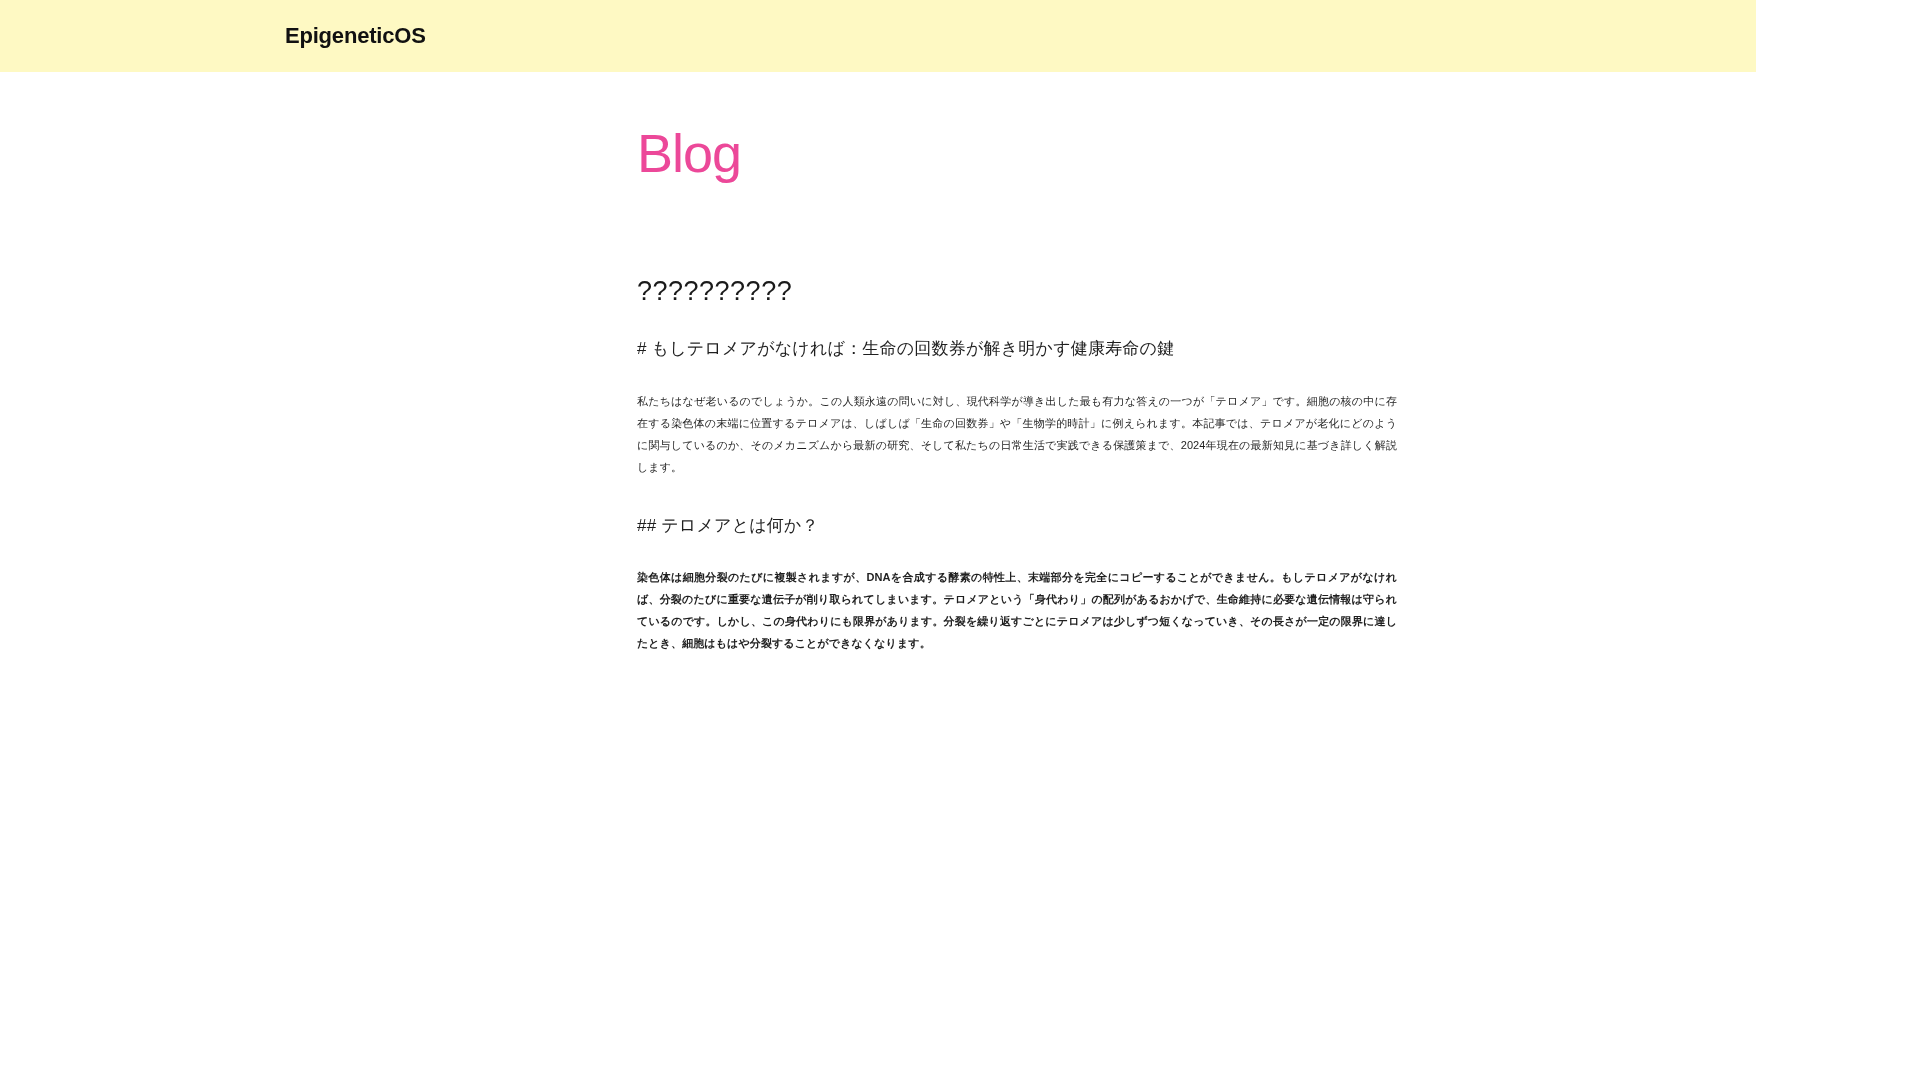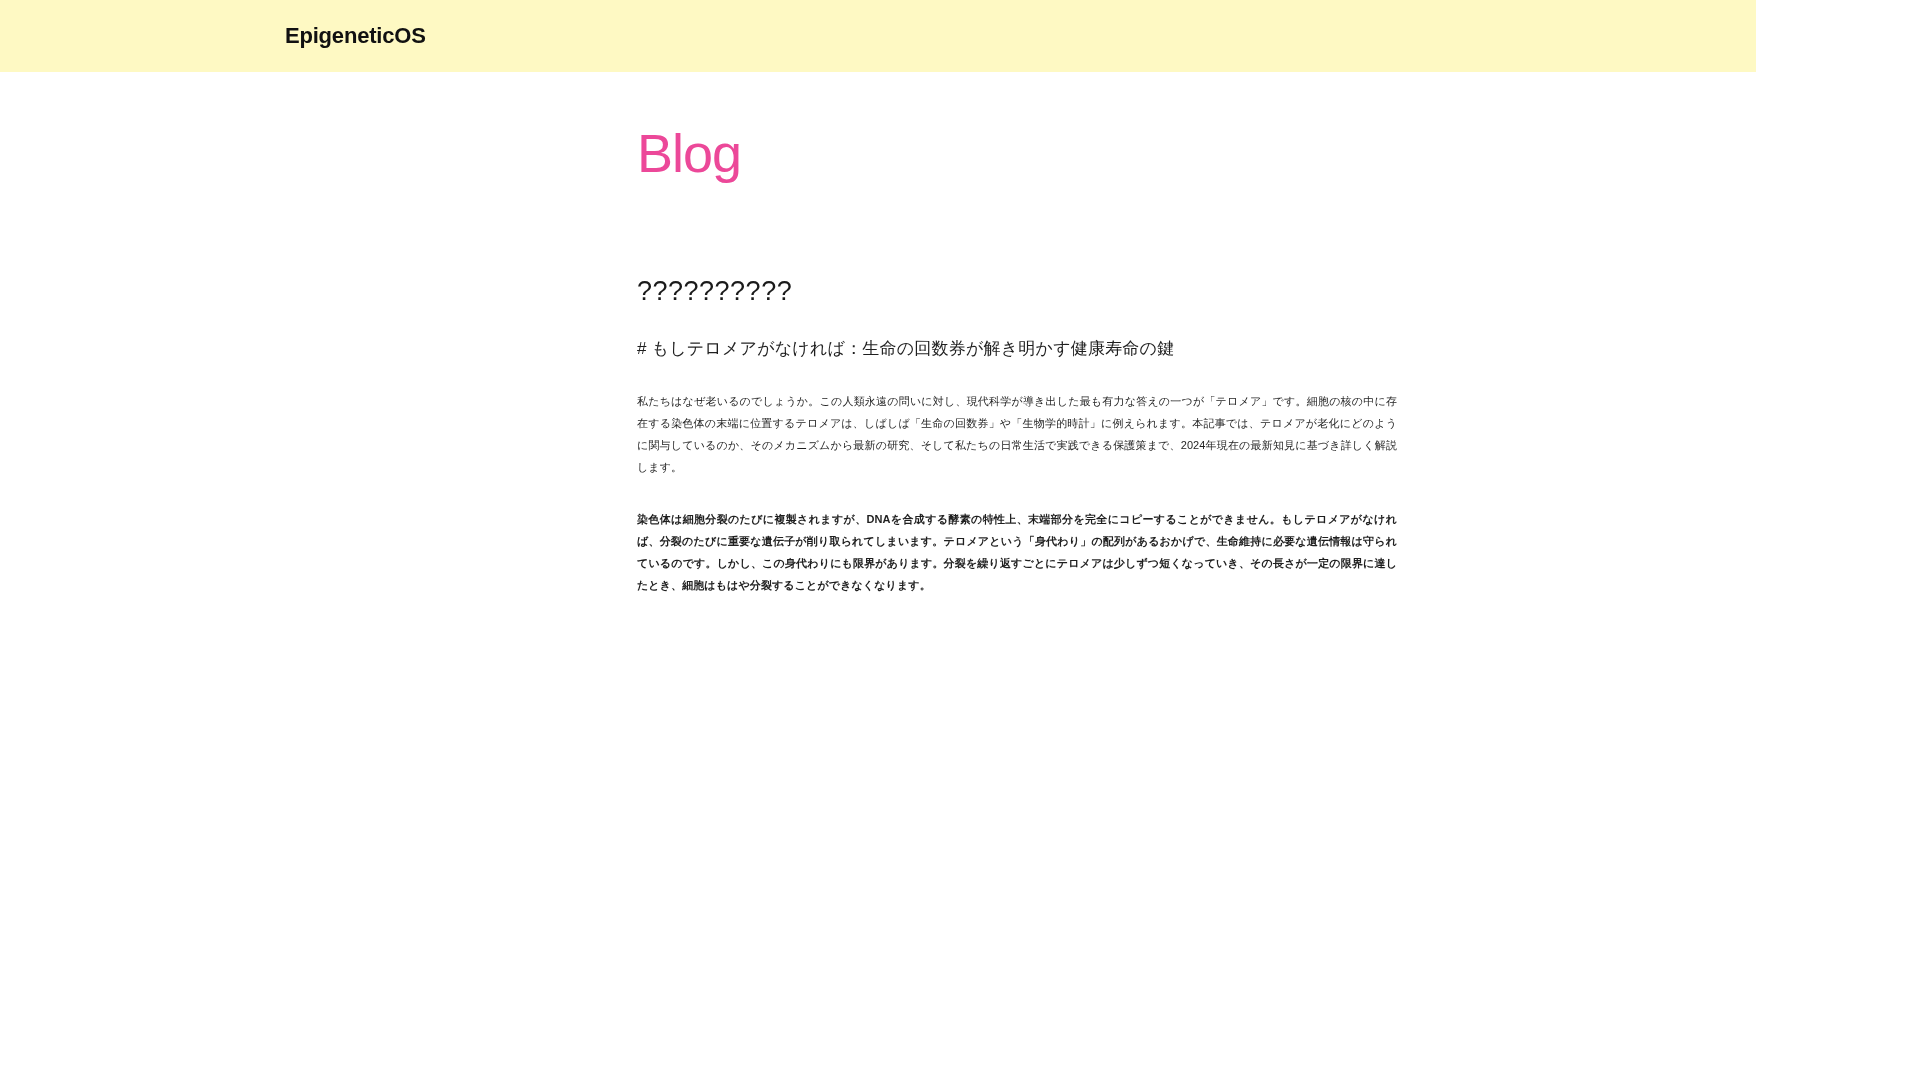--- a/index.html
+++ b/index.html
@@ -104,19 +104,20 @@
     <h1 class="page-title">Blog</h1>
 
     <article class="article">
 
       <h2 class="post-title">??????????</h2>
 
       <p class="md-heading"># もしテロメアがなければ：生命の回数券が解き明かす健康寿命の鍵</p>
 
       <p class="post-para">私たちはなぜ老いるのでしょうか。この人類永遠の問いに対し、現代科学が導き出した最も有力な答えの一つが「テロメア」です。細胞の核の中に存在する染色体の末端に位置するテロメアは、しばしば「生命の回数券」や「生物学的時計」に例えられます。本記事では、テロメアが老化にどのように関与しているのか、そのメカニズムから最新の研究、そして私たちの日常生活で実践できる保護策まで、2024年現在の最新知見に基づき詳しく解説します。</p>
 
+      <p class="md-heading sub">## テロメアとは何か？</p>
 
 
       <p class="post-para">染色体は細胞分裂のたびに複製されますが、DNAを合成する酵素の特性上、末端部分を完全にコピーすることができません。もしテロメアがなければ、分裂のたびに重要な遺伝子が削り取られてしまいます。テロメアという「身代わり」の配列があるおかげで、生命維持に必要な遺伝情報は守られているのです。しかし、この身代わりにも限界があります。分裂を繰り返すごとにテロメアは少しずつ短くなっていき、その長さが一定の限界に達したとき、細胞はもはや分裂することができなくなります。</p>
 
     </article>
   </div>
 </main>
 
 </body></html>

